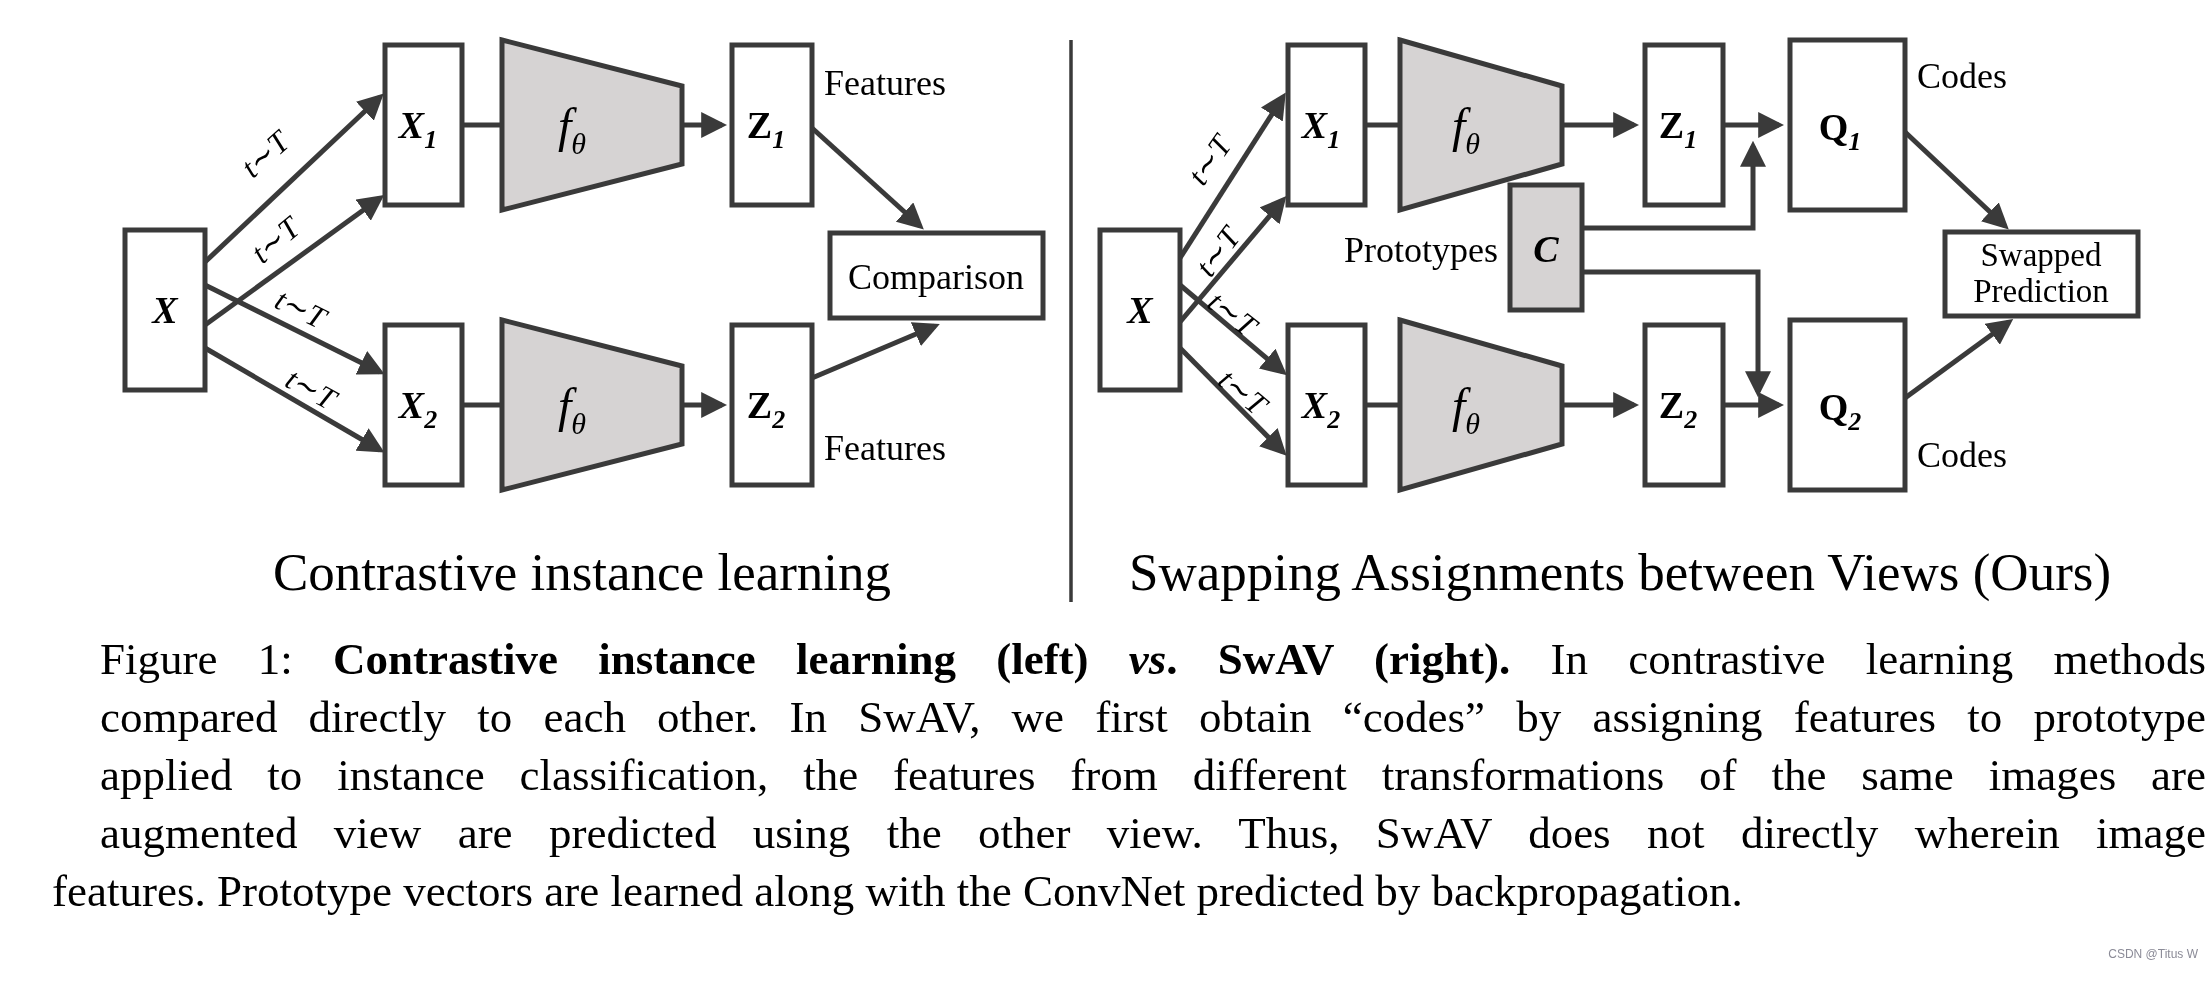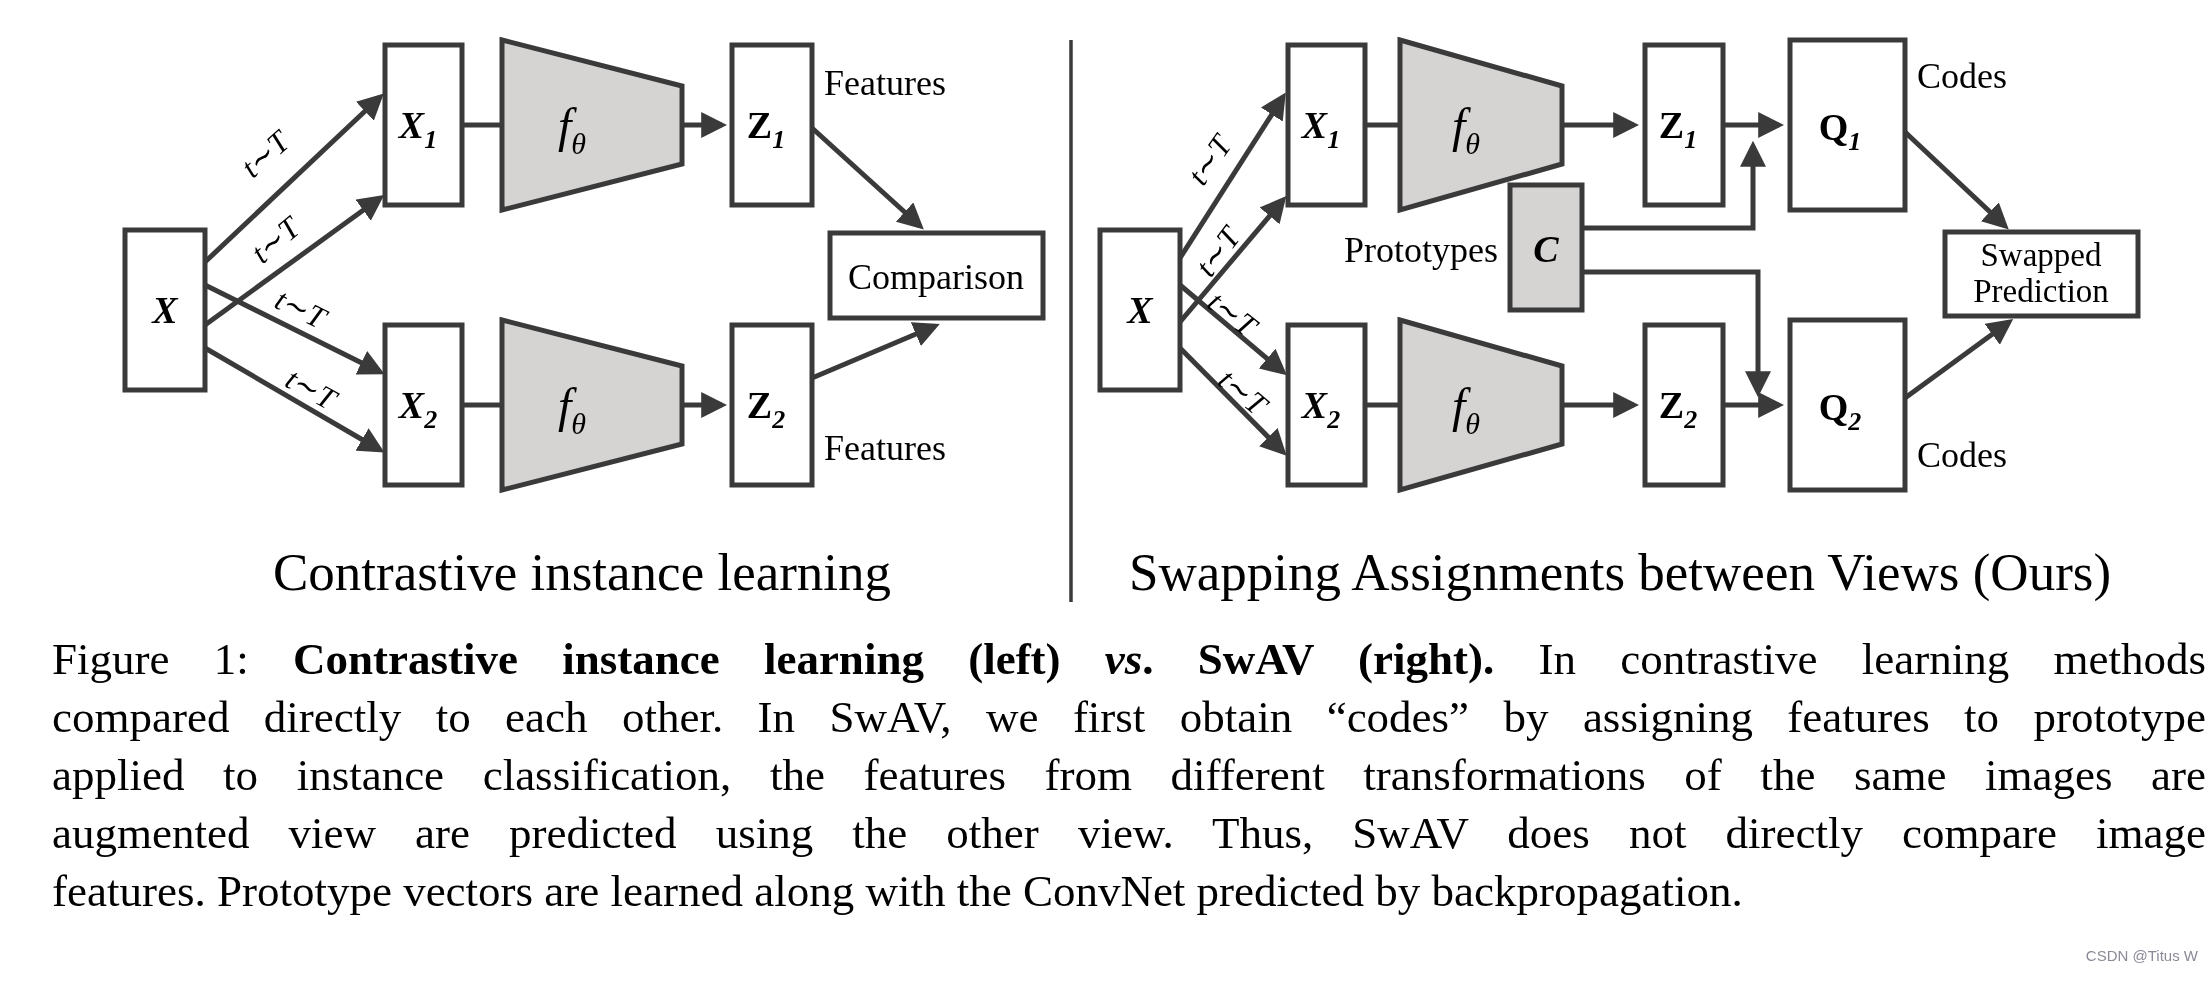--- a/index.html
+++ b/index.html
@@ -22,28 +22,28 @@
   .f-sub{font-size:30px;font-style:italic;}
   .plain-lbl{font-size:36px;}
   .sp-lbl{font-size:33px;}
   .tt{font-size:31px;font-style:italic;}
   .cap{font-size:53px;}
   .caption-para{
     position:absolute;left:52px;top:630px;width:2154px;
     font-size:45px;line-height:58px;color:var(--text,#000);
   }
   .cap-line{text-align:justify;}
-  .cap-line:not(:last-child){text-align-last:justify;}
+  .cap-line:not(:last-child){text-align-last:justify;margin-left:48px;}
   .seg-r{font-weight:normal;font-style:normal;}
   .seg-b{font-weight:bold;}
   .seg-bi{font-weight:bold;font-style:italic;}
   .watermark{
     position:absolute;right:14px;top:947px;
     font-family:"Liberation Sans","DejaVu Sans",sans-serif;
-    font-size:15px;color:var(--watermark-color,#8b8b97);
+    font-size:12px;color:var(--watermark-color,#8b8b97);
   }
 </style>
 </head>
 <body>
 
 <svg width="2212" height="620" viewBox="0 0 2212 620">
   <defs>
     <marker id="ah" viewBox="0 0 10 10" refX="8" refY="5" markerWidth="5.2" markerHeight="5.2" orient="auto-start-reverse">
       <path d="M0,0 L10,5 L0,10 z" class="ah-path"></path>
     </marker>
@@ -146,17 +146,17 @@
     <text class="sp-lbl" x="2041" y="302" text-anchor="middle">Prediction</text>
 
     <text class="cap" x="1620" y="590" text-anchor="middle">Swapping Assignments between Views (Ours)</text>
   </g>
 </svg>
 
 <div class="caption-para">
     <div class="cap-line"><span class="seg-r">Figure 1: </span><span class="seg-b">Contrastive instance learning (left) </span><span class="seg-bi">vs</span><span class="seg-b">. SwAV (right).</span><span class="seg-r"> In contrastive learning methods</span></div>
     <div class="cap-line"><span class="seg-r">compared directly to each other. In SwAV, we first obtain “codes” by assigning features to prototype</span></div>
     <div class="cap-line"><span class="seg-r">applied to instance classification, the features from different transformations of the same images are</span></div>
-    <div class="cap-line"><span class="seg-r">augmented view are predicted using the other view. Thus, SwAV does not directly compare image</span></div>
+    <div class="cap-line"><span class="seg-r">augmented view are predicted using the other view. Thus, SwAV does not directly wherein image</span></div>
     <div class="cap-line"><span class="seg-r">features. Prototype vectors are learned along with the ConvNet predicted by backpropagation.</span></div>
   </div>
 
 <div class="watermark">CSDN @Titus W</div>
 
 </body></html>

